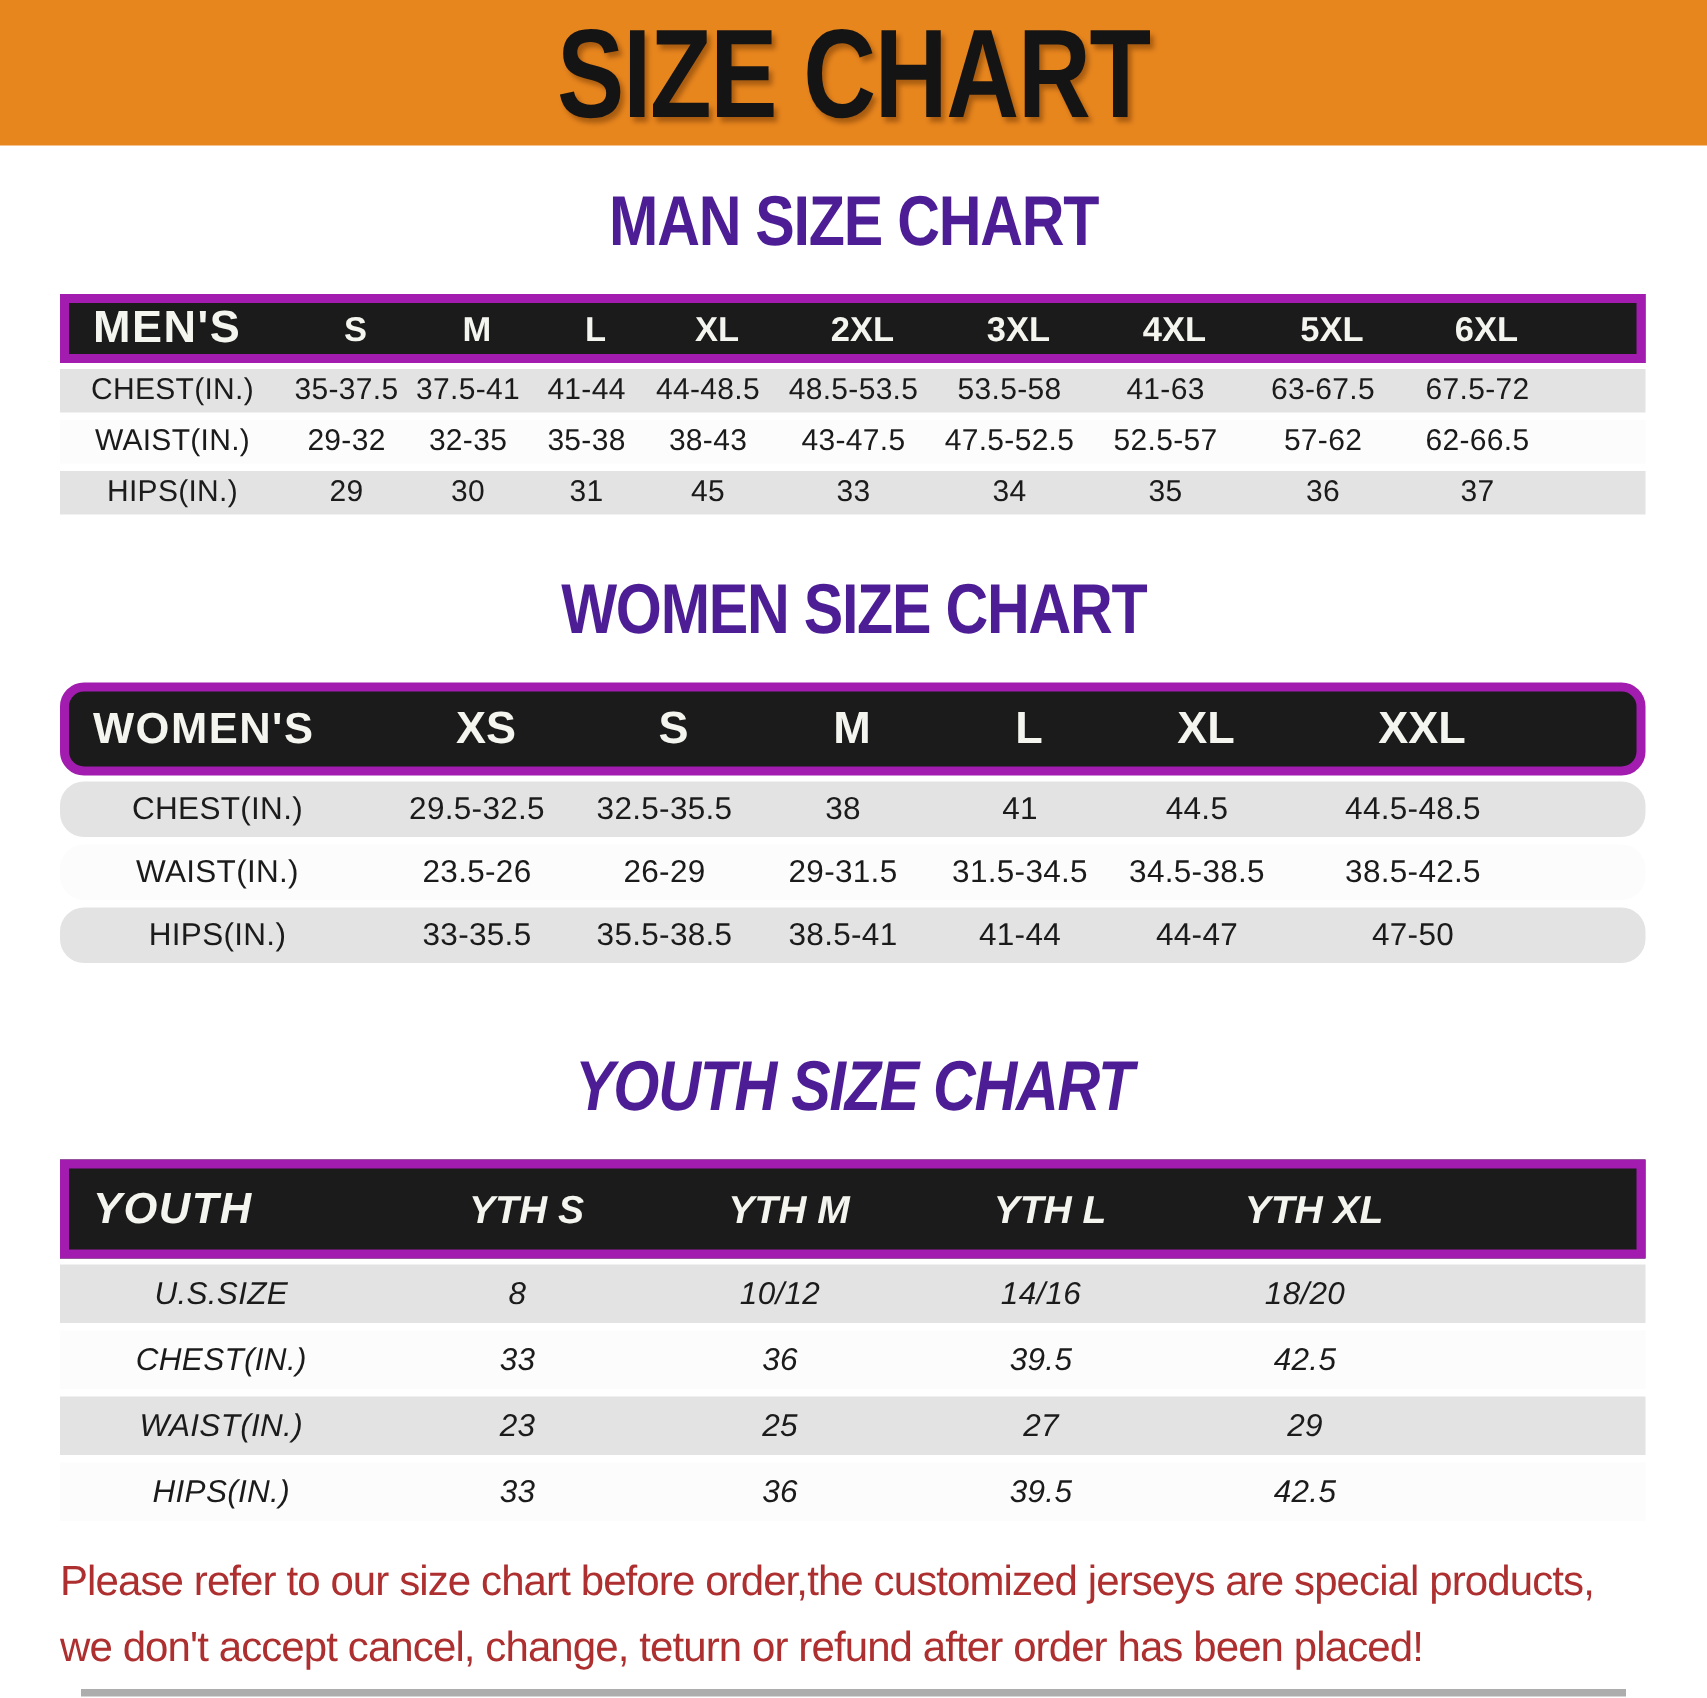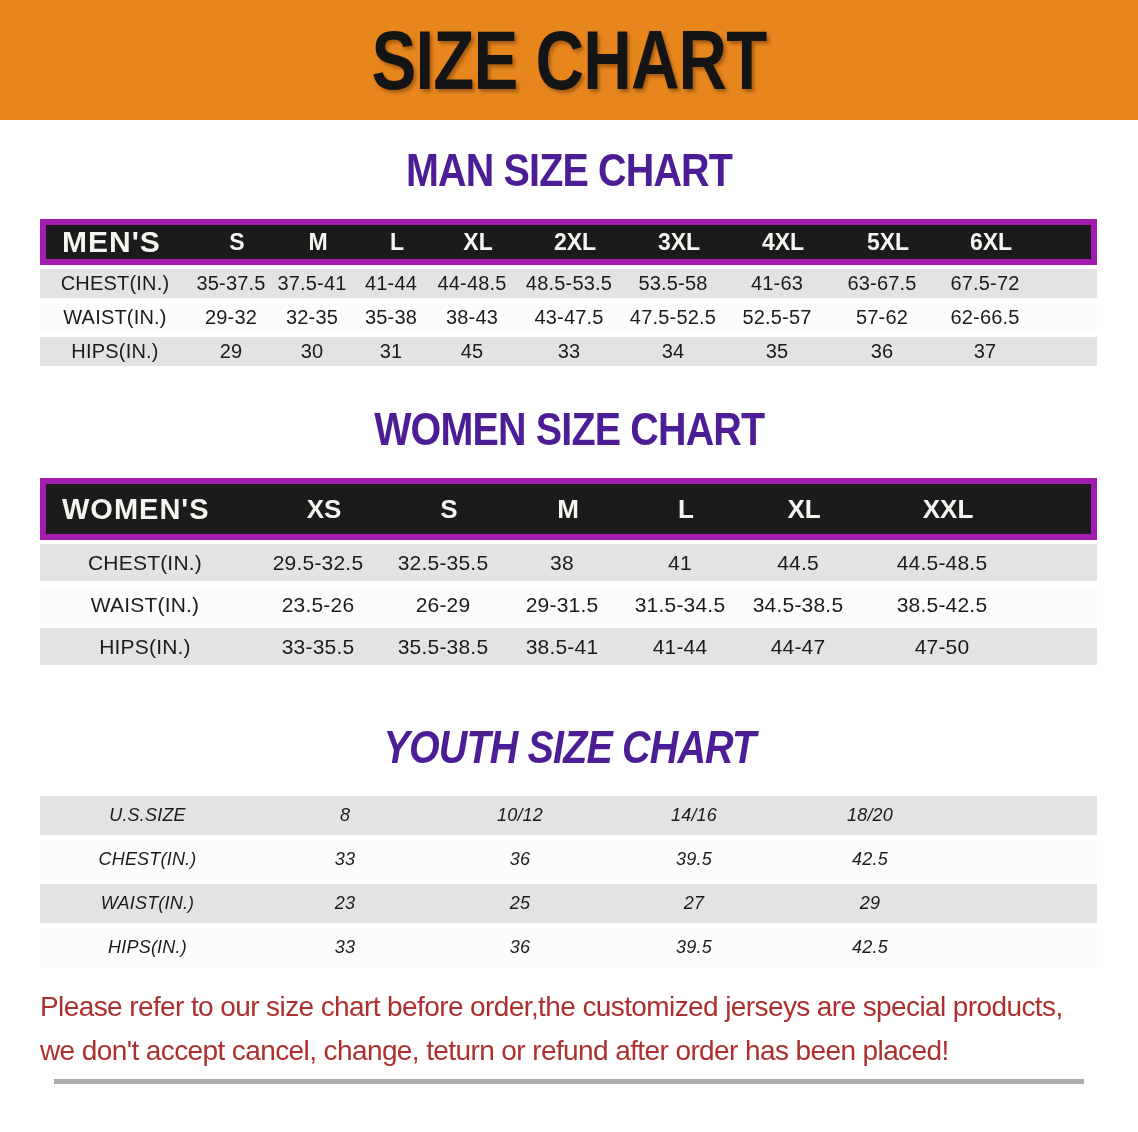--- a/index.html
+++ b/index.html
@@ -8,21 +8,21 @@
     --shade:#E3E3E3;
     --light:#FCFCFC;
     --red:#AE2F2F;
     --ink:#141414;
   }
   *{margin:0;padding:0;box-sizing:border-box;}
   html,body{width:1138px;height:1132px;overflow:hidden;background:#fff;
     font-family:"Liberation Sans","DejaVu Sans",sans-serif;}
 
   
-  .banner{height:120px;background:var(--orange);display:flex;align-items:center;justify-content:center;}
+  .banner{height:97px;background:var(--orange);display:flex;align-items:center;justify-content:center;}
   .banner h1{font-size:84px;font-weight:800;color:var(--ink);line-height:1;
     letter-spacing:-1px;white-space:nowrap;}
   .banner h1 .cond{display:inline-block;transform:scaleX(.80);
     text-shadow:3px 3px 4px rgba(92,43,0,.45);}
 
   
   section h2{text-align:center;font-size:47px;line-height:52px;font-weight:800;
     color:#4c1d95;white-space:nowrap;}
   section h2 .cond{display:inline-block;transform:scaleX(.84);letter-spacing:-1px;}
   .section-men{padding-top:24px;}
@@ -41,33 +41,33 @@
   .cell.corner{text-align:left;padding-left:16px;font-weight:800;letter-spacing:1px;}
   .cell.size{font-weight:700;}
   .cell.rowlabel,.cell.value{color:#1b1b1b;font-size:20px;letter-spacing:.2px;}
 
   .table-men .row{grid-template-columns:150px 82px 80px 78px 84px 110px 98px 110px 100px 106px 59px;}
   .table-men .row.head{height:46px;}
   .table-men .row.body{height:29px;}
   .table-men .cell.corner{font-size:30px;}
   .table-men .cell.size{font-size:23px;}
 
-  .table-women .row{grid-template-columns:210px 136px 114px 124px 112px 124px 164px 73px;}
+  .table-women .row{grid-template-columns:210px 136px 114px 124px 112px 124px 164px 73px;border-radius:16px;}
   .table-women .row.head{height:62px;}
   .table-women .row.body{height:37px;}
   .table-women .cell.corner{font-size:29px;}
-  .table-women .cell.size{font-size:26px;}
+  .table-women .cell.size{font-size:30px;}
   .table-women .cell.rowlabel,.table-women .cell.value{font-size:21px;}
 
   .table-youth .row{grid-template-columns:215px 180px 170px 178px 174px 140px;}
   .table-youth .row.head{height:66px;}
   .table-youth .row.body{height:39px;}
   .table-youth .cell.corner{font-size:29px;}
   .table-youth .cell.size{font-size:26px;}
-  .table-youth .cell.rowlabel,.table-youth .cell.value{font-size:18px;}
+  .table-youth .cell.rowlabel,.table-youth .cell.value{font-size:21px;}
 
   
   .notice{padding:18px 0 0 40px;color:var(--red);font-size:28px;line-height:44px;
     letter-spacing:-.6px;font-weight:500;white-space:nowrap;}
   .bottom-rule{width:1030px;height:5px;background:#ADADAD;margin:6px auto 0 54px;}
 </style>
 </head>
 <body>
 
 <header class="banner">
@@ -174,20 +174,28 @@
         <div class="cell value">44-47</div>
         <div class="cell value">47-50</div>
         <div class="cell spacer"></div>
       </div>
     </div>
 </section>
 
 <section class="section-youth">
   <h2><span class="cond">YOUTH SIZE CHART</span></h2>
   <div class="size-table table-youth">
+      <div class="row head">
+        <div class="cell corner">YOUTH</div>
+        <div class="cell size">YTH S</div>
+        <div class="cell size">YTH M</div>
+        <div class="cell size">YTH L</div>
+        <div class="cell size">YTH XL</div>
+        <div class="cell spacer"></div>
+      </div>
       <div class="row body shade first">
         <div class="cell rowlabel">U.S.SIZE</div>
         <div class="cell value">8</div>
         <div class="cell value">10/12</div>
         <div class="cell value">14/16</div>
         <div class="cell value">18/20</div>
         <div class="cell spacer"></div>
       </div>
       <div class="row body light">
         <div class="cell rowlabel">CHEST(IN.)</div>

